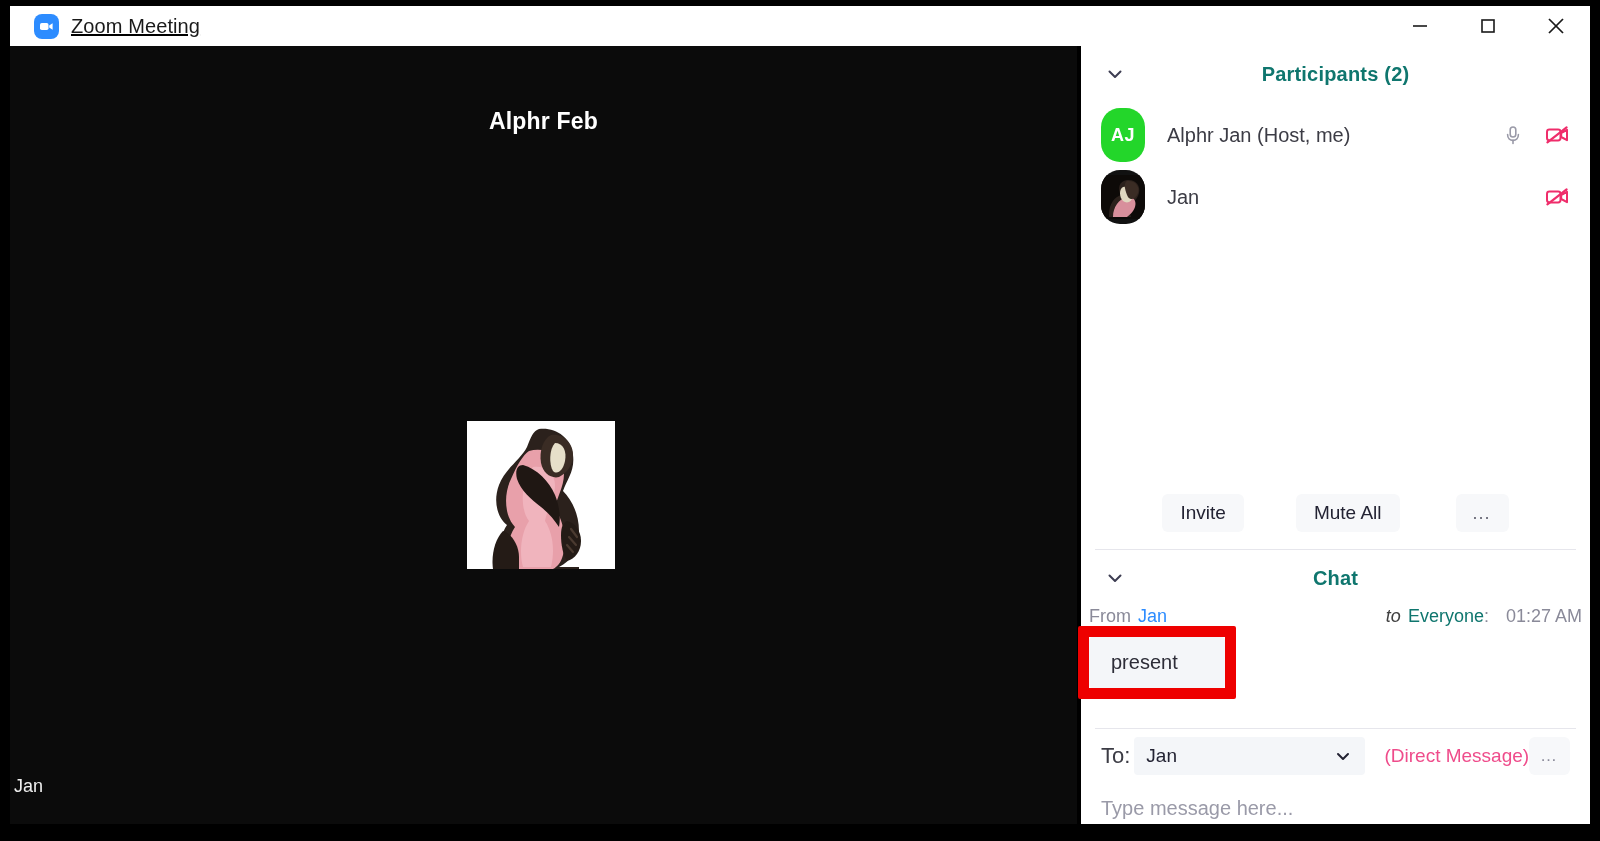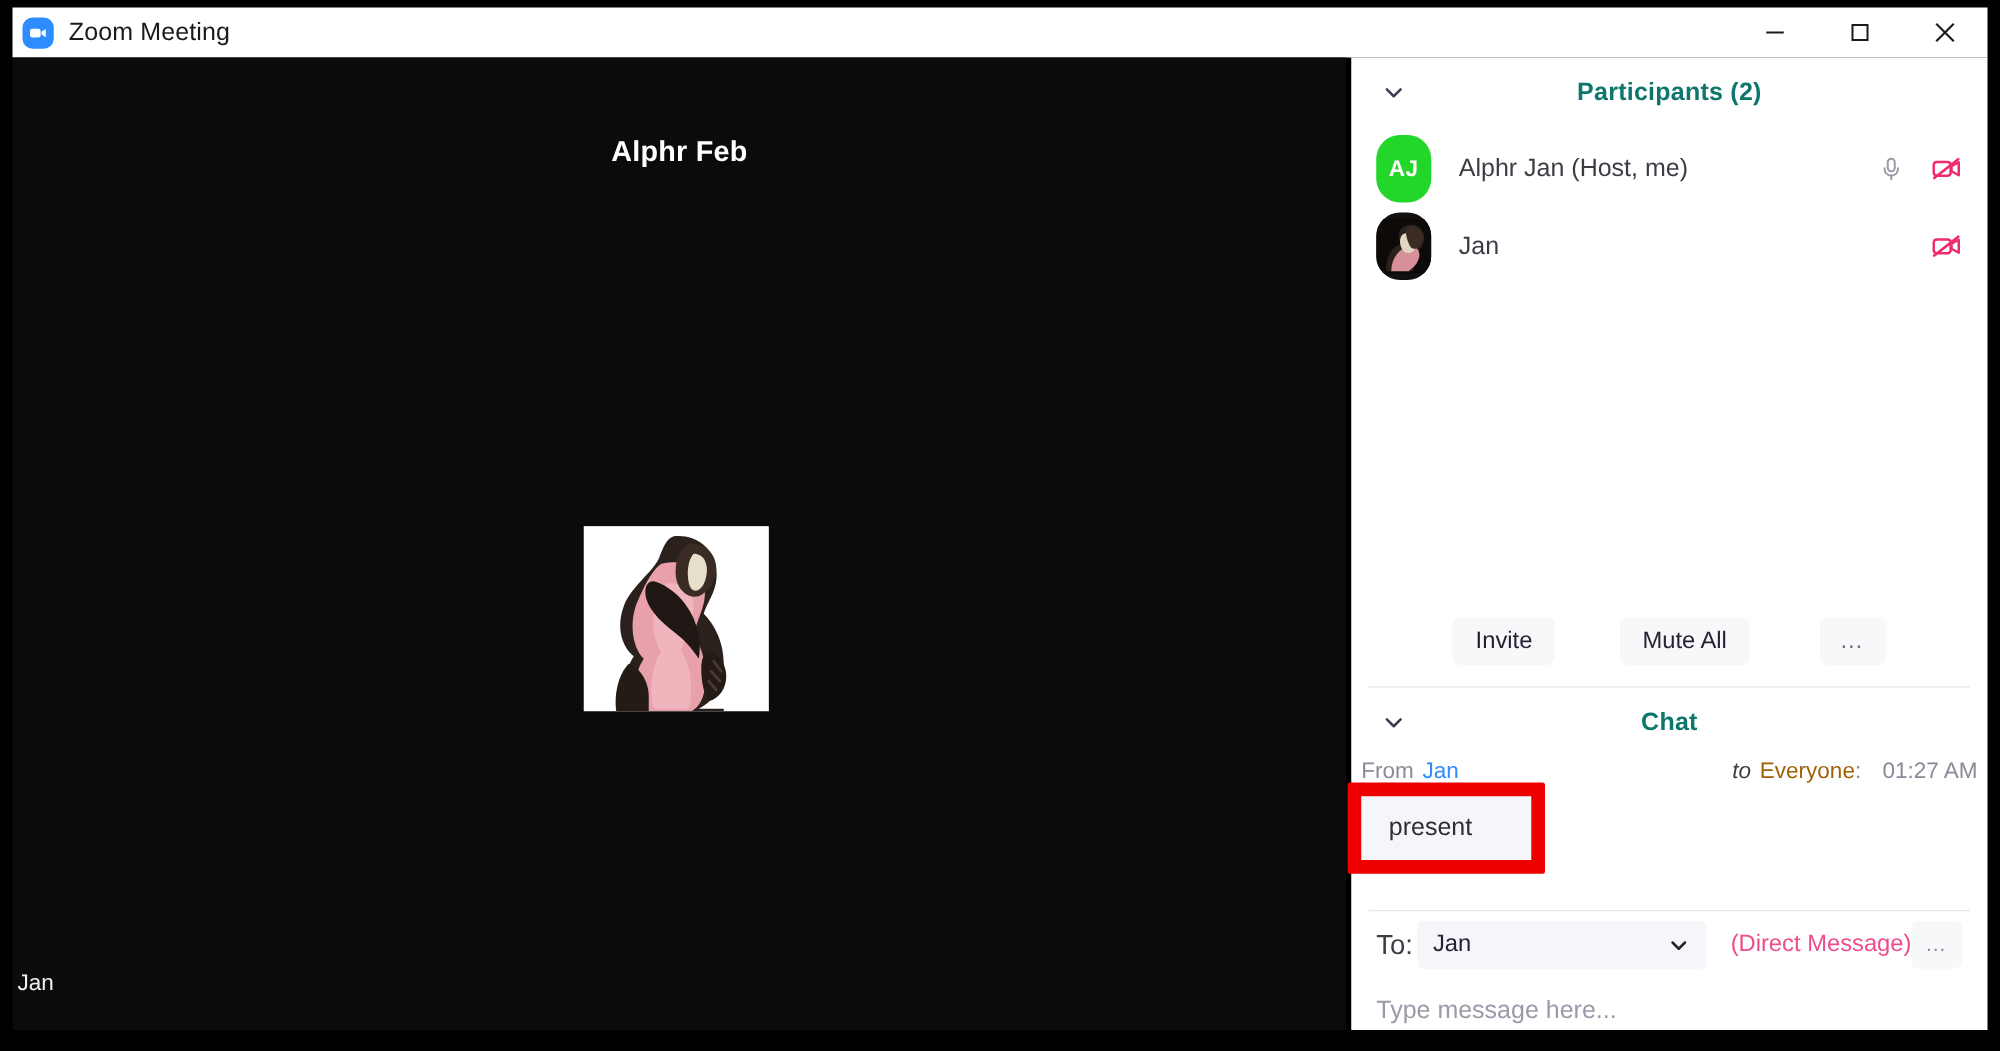--- a/index.html
+++ b/index.html
@@ -26,23 +26,24 @@
     top: 6px;
     width: 1580px;
     height: 40px;
     background: #ffffff;
     display: flex;
     align-items: center;
   }
   .titlebar-left {
     display: flex;
     align-items: center;
-    padding-left: 8px;
+    padding-left: 24px;
     flex: 1 1 auto;
     min-width: 0;
+    text-decoration: underline;
   }
   .zoom-logo {
     width: 25px;
     height: 25px;
     border-radius: 8px;
     background: #2d8cff;
     display: flex;
     align-items: center;
     justify-content: center;
     flex: 0 0 auto;
@@ -255,21 +256,21 @@
   }
   .chat-meta .from-label { color: #8a8a99; }
   .chat-meta .from-name {
     color: #2d8cff;
     margin-left: 7px;
     cursor: pointer;
   }
   .chat-meta .spacer { flex: 1 1 auto; }
   .chat-meta .to-label { color: #404040; font-style: italic; }
   .chat-meta .to-name {
-    color: #a16207;
+    color: #0f766e;
     margin-left: 7px;
     cursor: pointer;
   }
   .chat-meta .to-colon { color: #8a8a99; }
   .chat-meta .time {
     color: #8a8a99;
     margin-left: 17px;
   }
 
   .chat-bubble-wrap {

